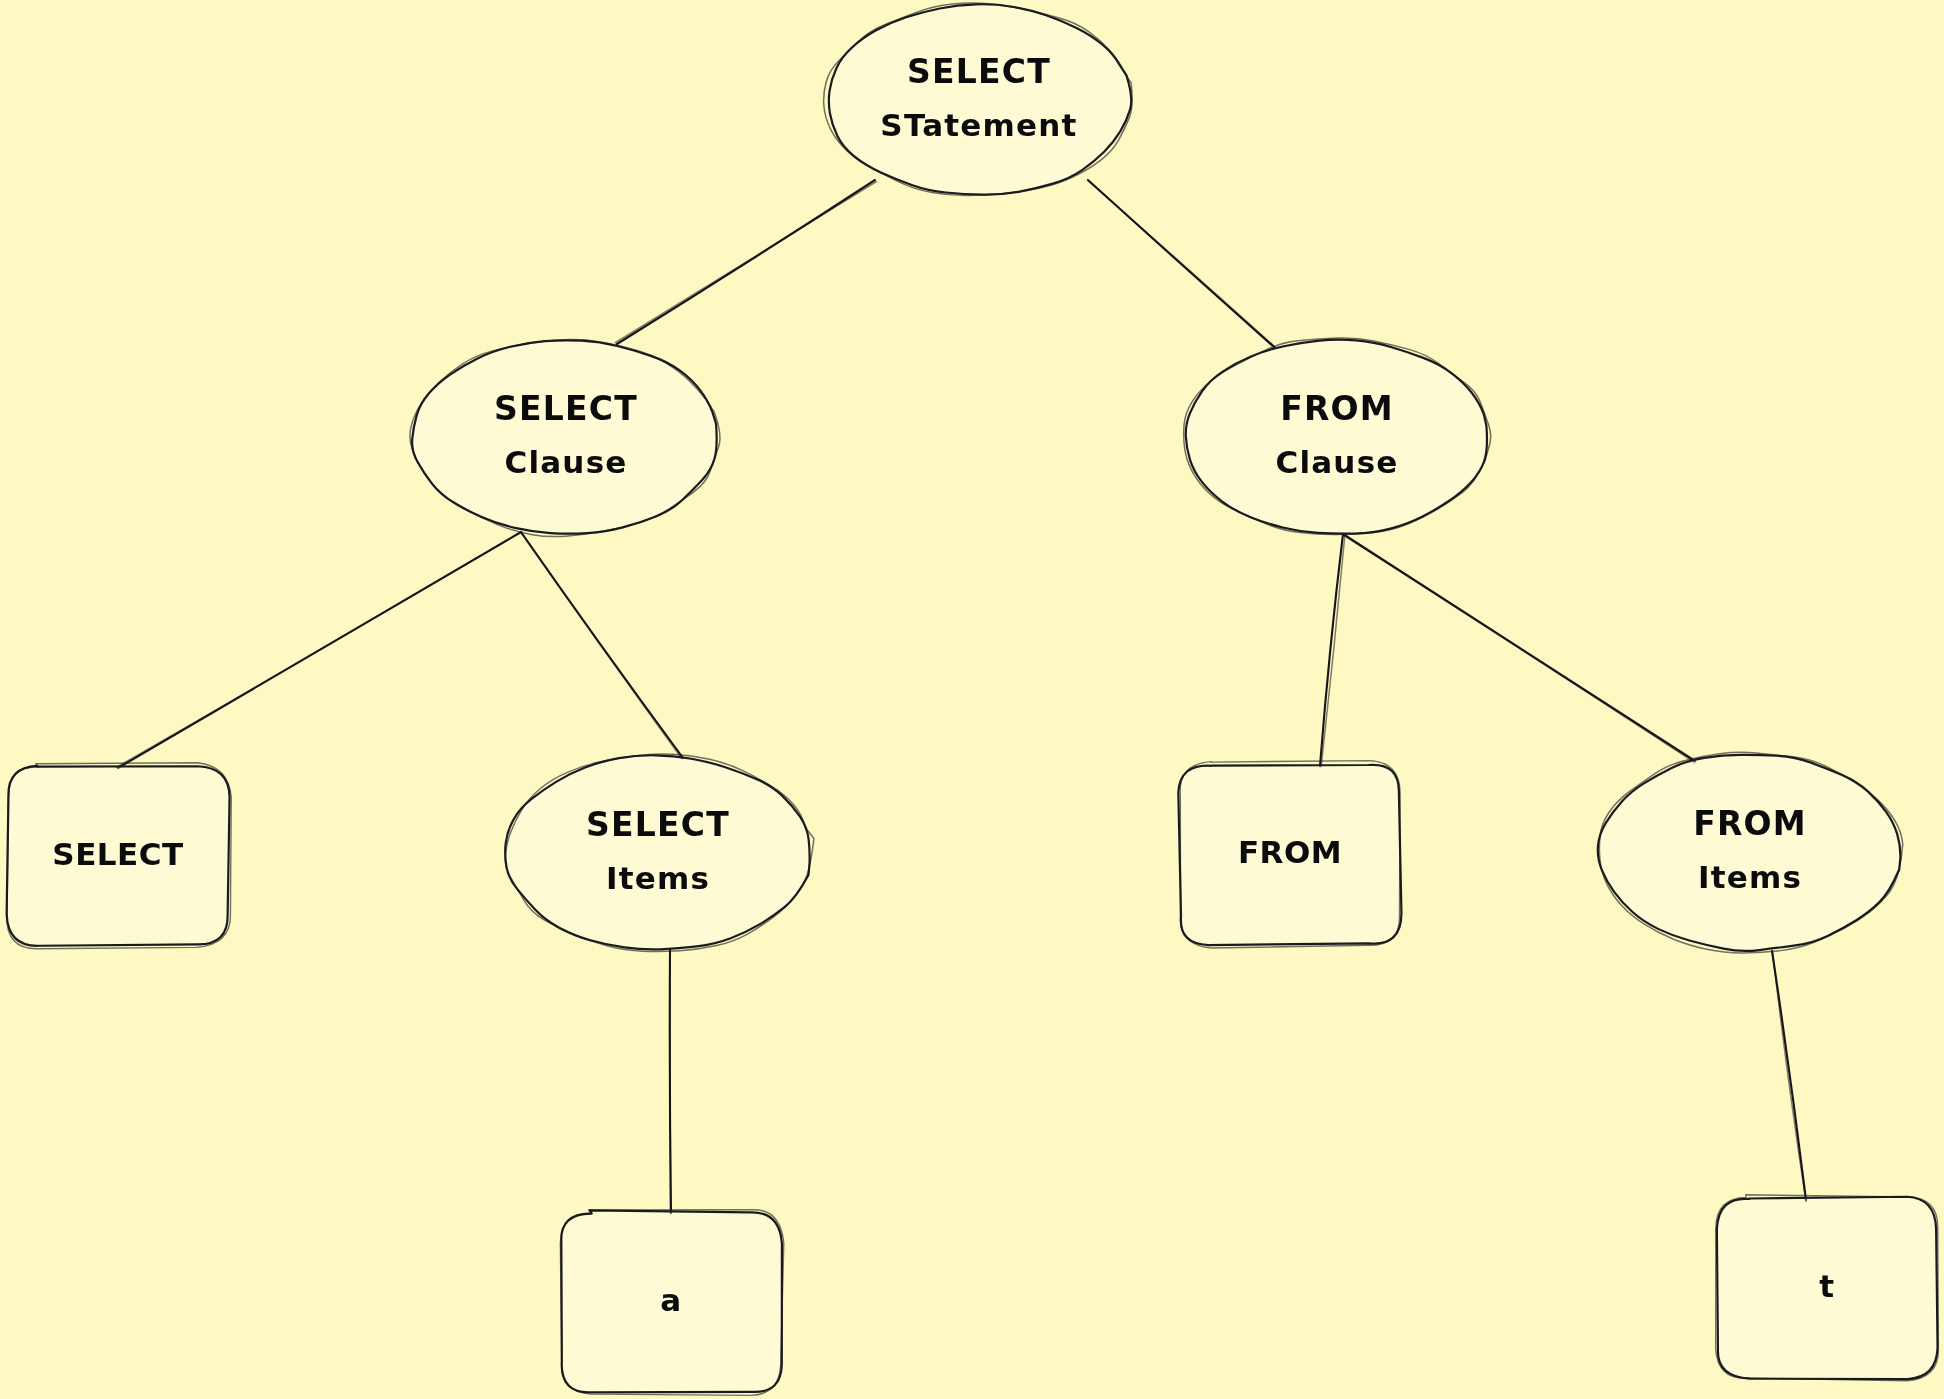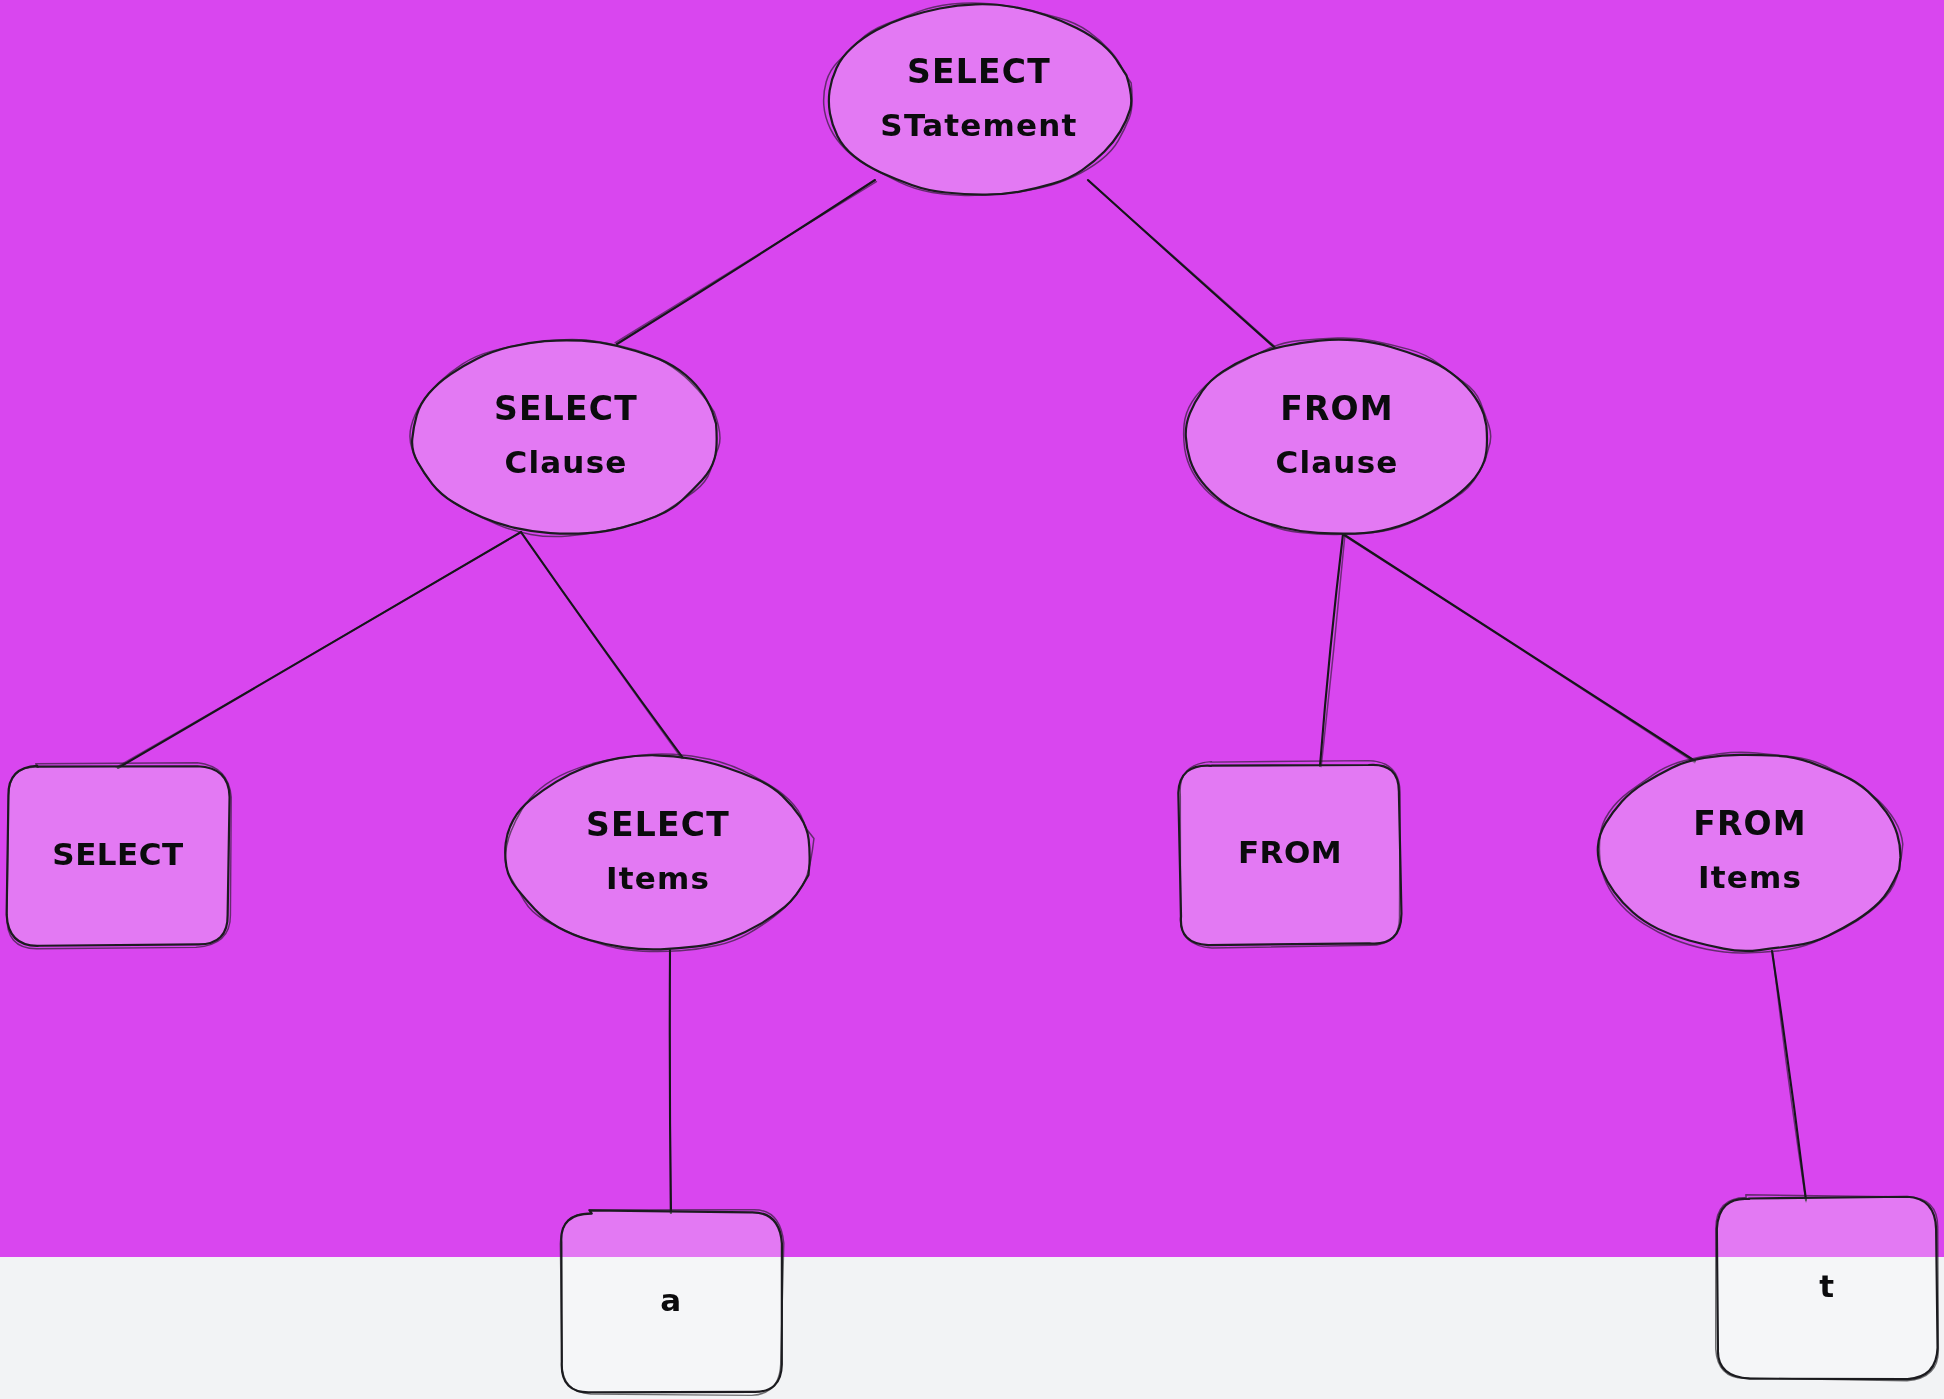--- a/index.html
+++ b/index.html
@@ -10,22 +10,22 @@
   }
   body {
     width: 1944px;
     height: 1399px;
     overflow: hidden;
     font-family: "DejaVu Sans", sans-serif;
   }
   #canvas-root {
     position: relative;
     width: 1944px;
-    height: 1257px;
-    background: #d946ef;
+    height: 1399px;
+    background: #fef9c3;
   }
   #diagram-svg {
     position: absolute;
     top: 0;
     left: 0;
     width: 1944px;
     height: 1399px;
     display: block;
   }
   .node-shape {

